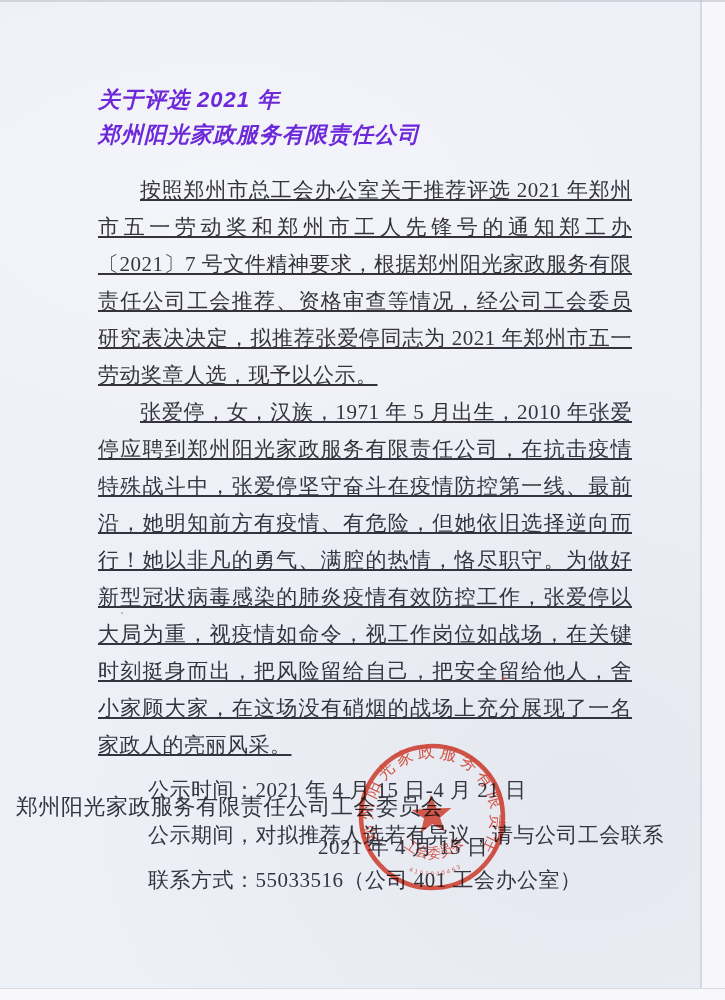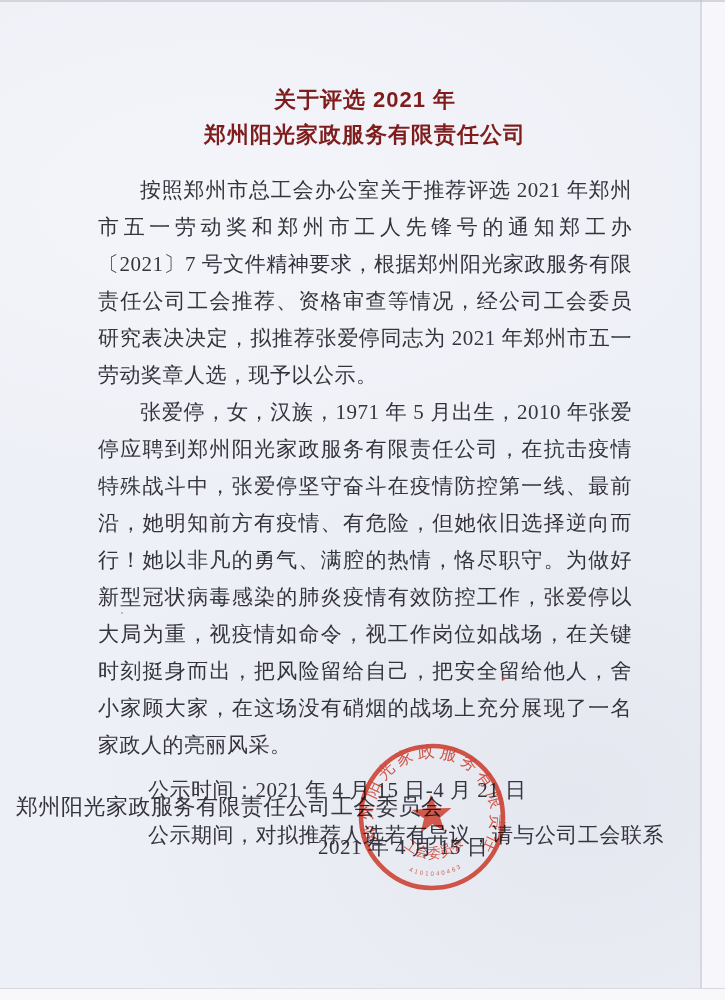--- a/index.html
+++ b/index.html
@@ -38,36 +38,37 @@
     position: absolute; left: 0; right: 0; top: 988px; height: 12px;
     background: #f8f8fb; border-top: 1px solid #d8d9e1;
   }
   .doc {
     position: absolute;
     left: 98px;
     width: 534px;
     top: 84px;
   }
   .title {
-    text-align: center;
     font-family: "Liberation Sans", "DejaVu Sans", sans-serif;
     font-weight: bold;
-    color: #7f1d1d;
+    color: #6d28d9;
     letter-spacing: 1px;
+    font-style: italic;
   }
   .title-line1 { font-size: 22px; line-height: 32px; }
   .title-line2 { font-size: 22px; line-height: 38px; }
   .body-block { margin-top: 18px; }
   .para {
     margin: 0;
     font-size: 21px;
     line-height: 37px;
     text-align: justify;
     text-indent: 2em;
     letter-spacing: 0.5px;
+    text-decoration: underline;
   }
   .notice-line {
     margin: 8px;
     font-size: 21px;
     line-height: 37px;
     padding-left: 2em;
     white-space: nowrap;
     letter-spacing: 0.5px;
   }
   .sig-name {
@@ -112,20 +113,21 @@
 
   <div class="doc">
     <div class="title title-line1">关于评选 2021 年</div>
     <div class="title title-line2">郑州阳光家政服务有限责任公司</div>
 
     <div class="body-block">
       <p class="para">按照郑州市总工会办公室关于推荐评选 2021 年郑州市五一劳动奖和郑州市工人先锋号的通知郑工办〔2021〕7 号文件精神要求，根据郑州阳光家政服务有限责任公司工会推荐、资格审查等情况，经公司工会委员研究表决决定，拟推荐张爱停同志为 2021 年郑州市五一劳动奖章人选，现予以公示。</p>
       <p class="para">张爱停，女，汉族，1971 年 5 月出生，2010 年张爱停应聘到郑州阳光家政服务有限责任公司，在抗击疫情特殊战斗中，张爱停坚守奋斗在疫情防控第一线、最前沿，她明知前方有疫情、有危险，但她依旧选择逆向而行！她以非凡的勇气、满腔的热情，恪尽职守。为做好新型冠状病毒感染的肺炎疫情有效防控工作，张爱停以大局为重，视疫情如命令，视工作岗位如战场，在关键时刻挺身而出，把风险留给自己，把安全留给他人，舍小家顾大家，在这场没有硝烟的战场上充分展现了一名家政人的亮丽风采。</p>
       <p class="notice-line">公示时间：2021 年 4 月 15 日-4 月 21 日</p>
       <p class="notice-line">公示期间，对拟推荐人选若有异议，请与公司工会联系</p>
+      <p class="notice-line">联系方式：55033516（公司 401 工会办公室）</p>
     </div>
   </div>
 
   <div class="sig-name">郑州阳光家政服务有限责任公司工会委员会</div>
   <div class="sig-date">2021 年 4 月 15 日</div>
 
   <svg class="seal" viewBox="0 0 150 150" xmlns="http://www.w3.org/2000/svg">
     <g transform="rotate(-3 75 75)" fill="#de3926">
       <circle cx="75" cy="75" r="70" fill="none" stroke="#de3926" stroke-width="4.5" stroke-opacity="0.95"></circle>
       <polygon points="75,53 79.9,66.7 94.5,67.1 82.9,76.1 87.1,90.1 75,81.8 62.9,90.1 67.1,76.1 55.5,67.1 70.1,66.7" fill="#de3926" fill-opacity="0.92"></polygon>

